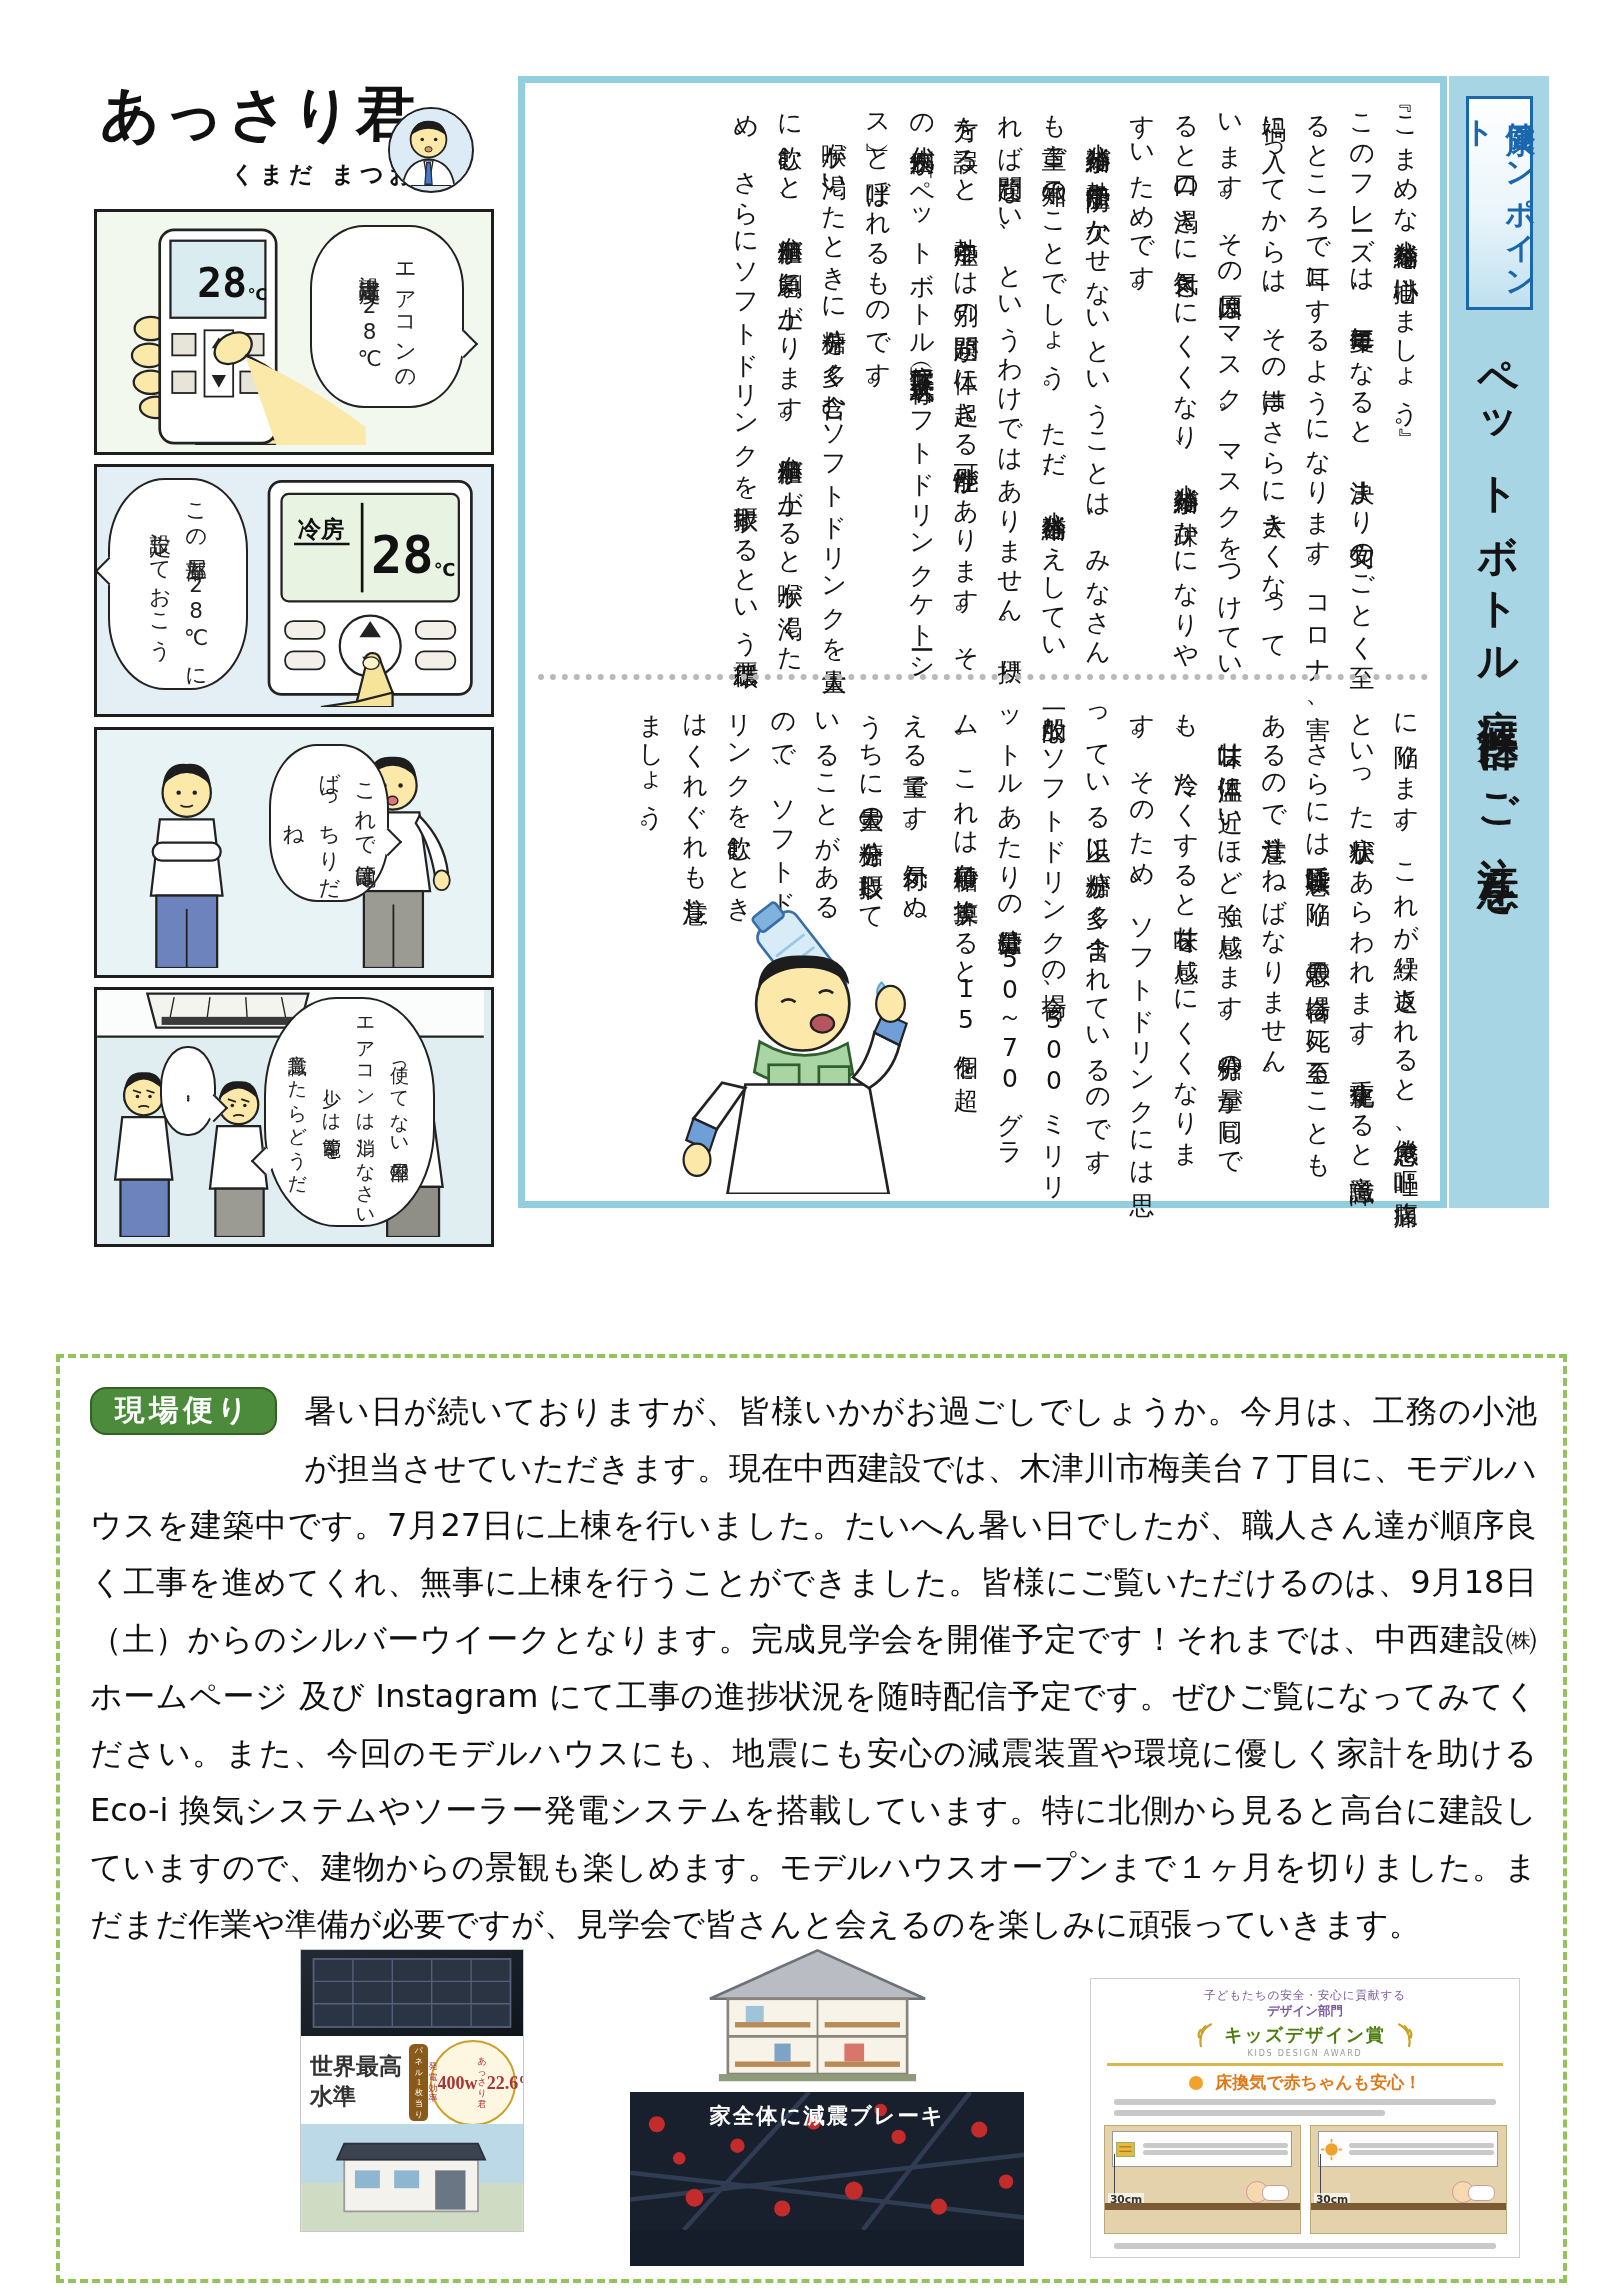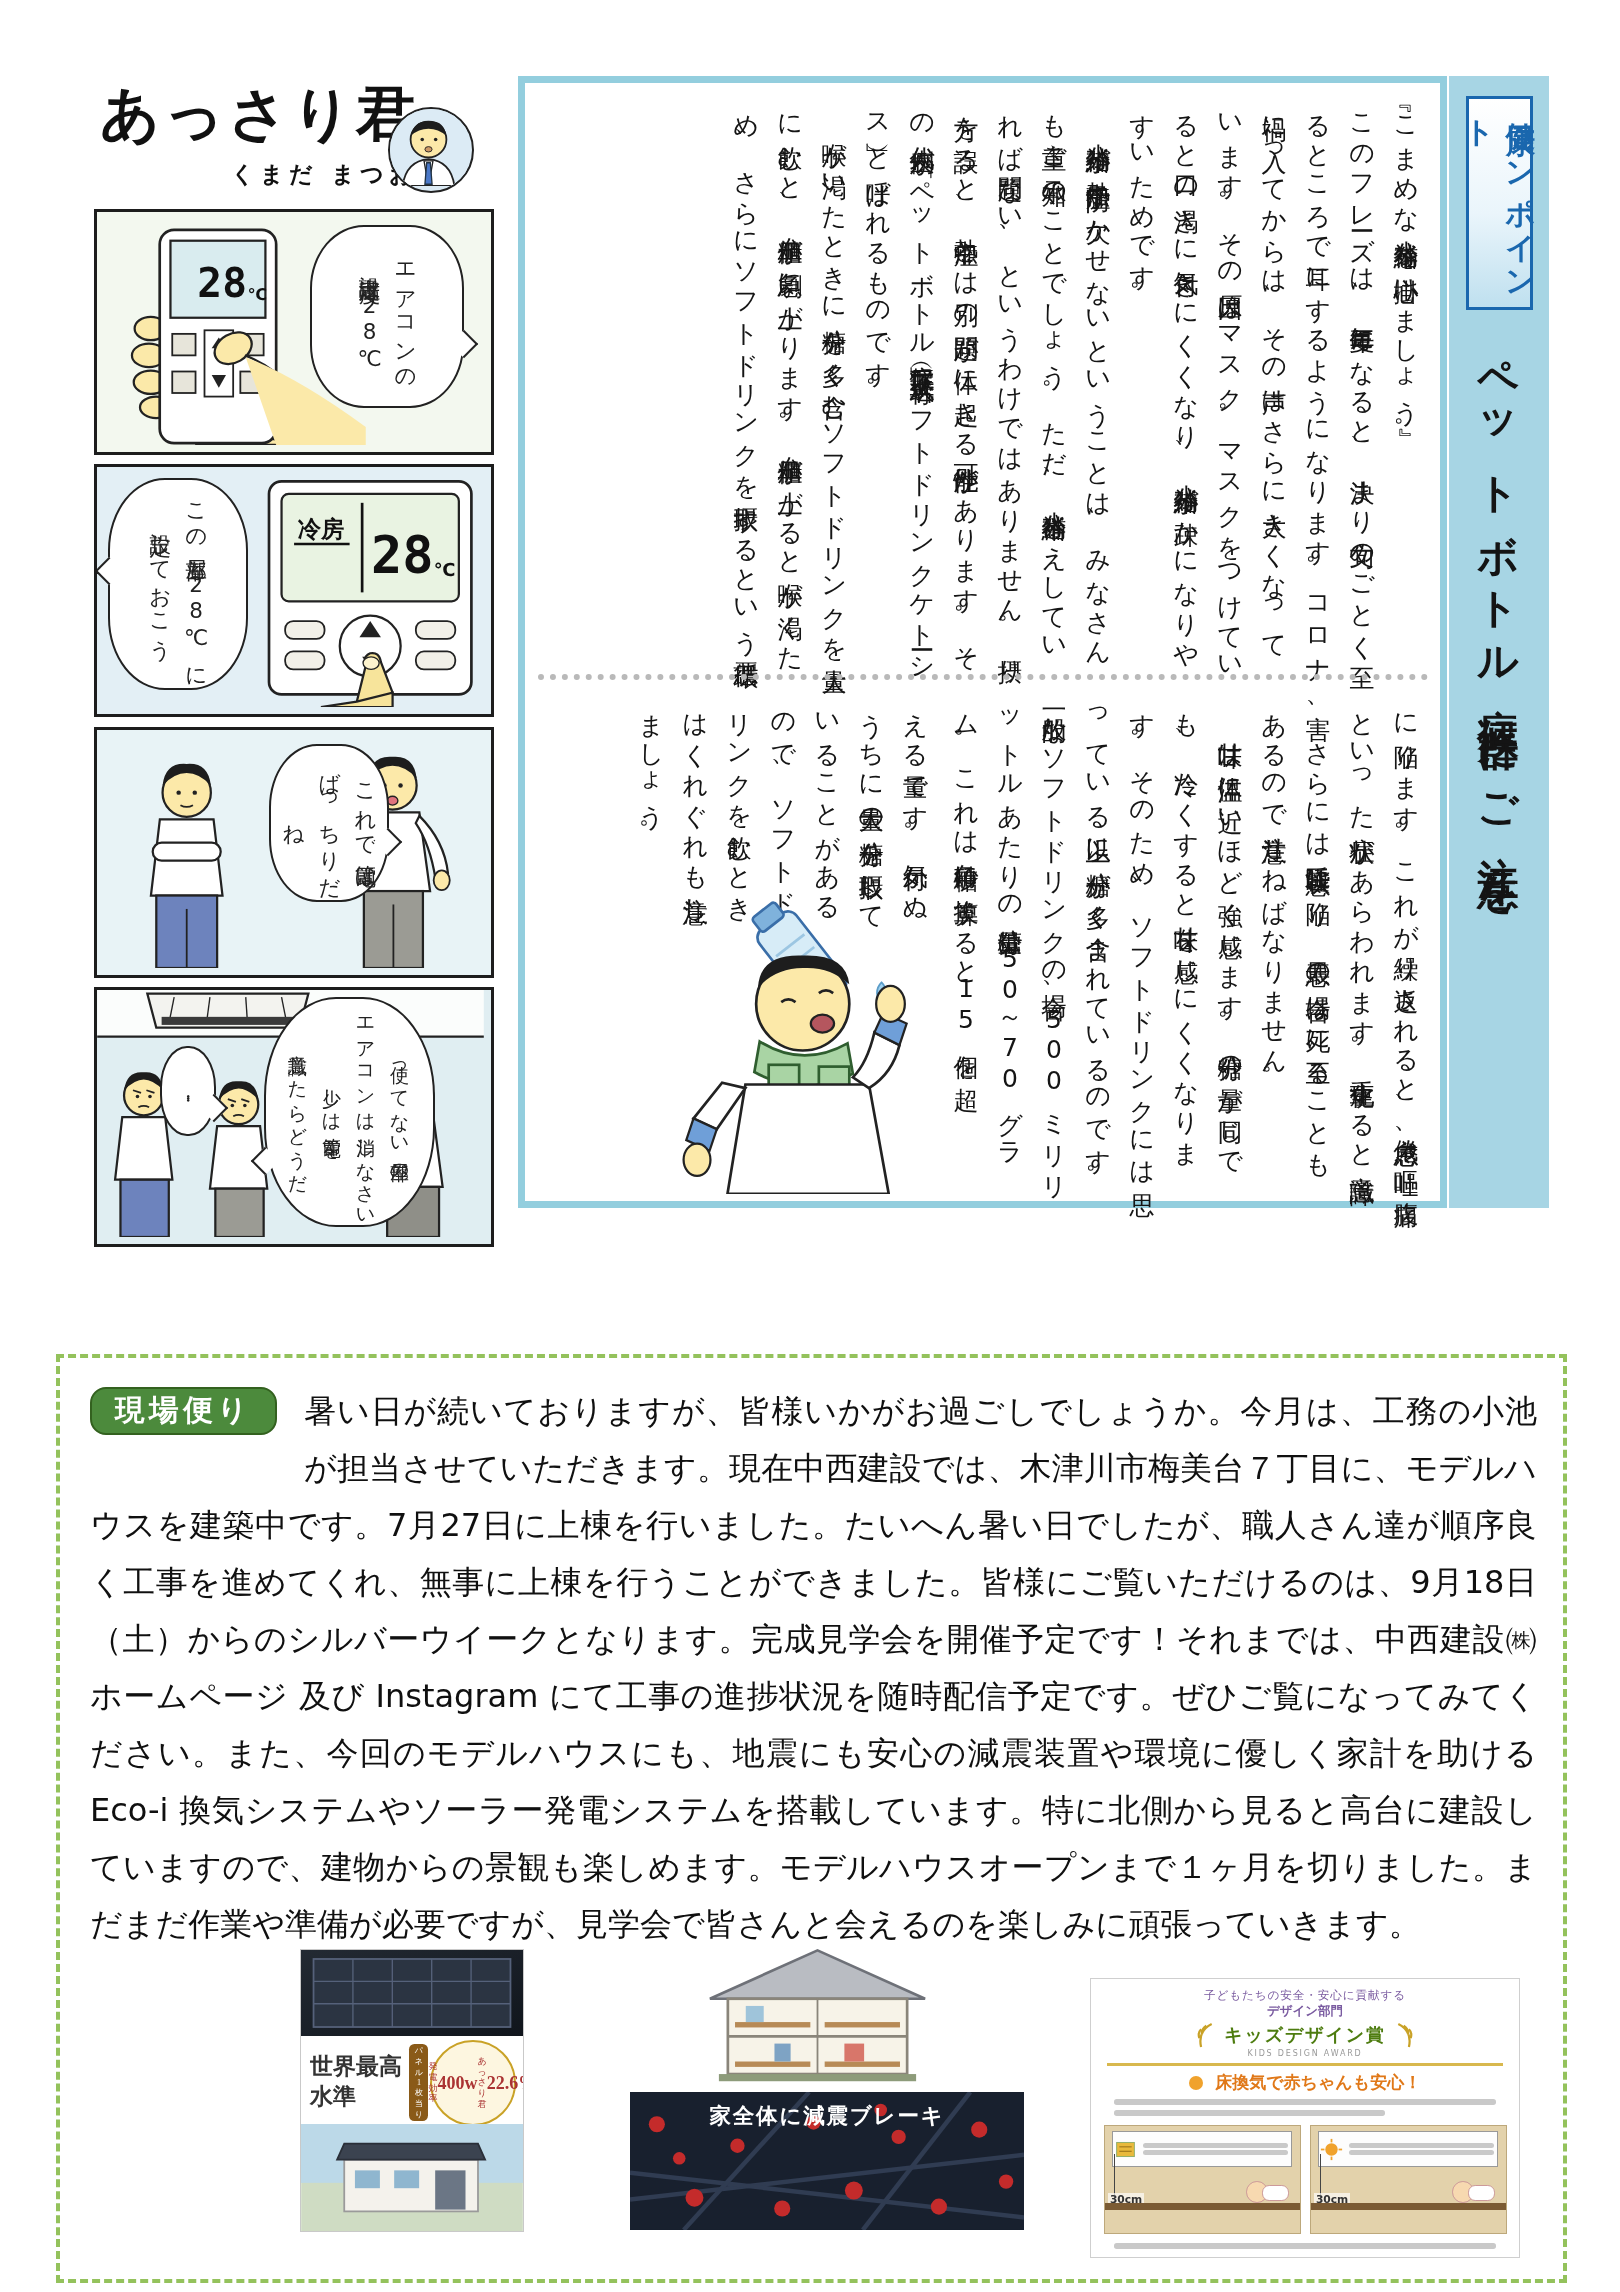--- a/index.html
+++ b/index.html
@@ -52,21 +52,21 @@
   .solar{left:296px;top:1945px;width:222px;height:281px;border:0.9px solid #c9c9c9;background:#fff;}
   .solar-top{position:absolute;top:0;left:0;right:0;height:86px;background:linear-gradient(160deg,#232a33,#10151c);}
   .solar-mid{position:absolute;top:86px;left:0;right:0;height:88px;background:#fff;}
   .solar-world{position:absolute;left:9px;top:16px;font-size:23px;font-weight:700;color:#333;white-space:pre-line;line-height:30px;}
   .solar-badge{position:absolute;right:7.2px;top:3.6px;width:82px;height:82px;border-radius:50%;background:#fdf6e0;border:2.7px solid #c9a227;
     display:flex;flex-direction:row;align-items:center;justify-content:center;text-align:center;}
   .solar-badge .b1{font-size:8px;color:#fff;background:#8a5a18;padding:0.9px 5.4px;border-radius:5.4px;}
   .solar-badge .lbl{font-size:9px;color:#a33;line-height:10.7px;}
   .solar-badge .big{font-size:18px;font-weight:800;color:#a33;line-height:18px;}
   .solar-house{position:absolute;bottom:0;left:0;right:0;height:107px;background:linear-gradient(#bcd9e8 55%,#dfe9d8 55%);}
-  .seismic{left:625px;top:2089px;width:394px;height:138px;background:#151d2b;font-family:Liberation Mono, monospace;}
+  .seismic{left:625px;top:2089px;width:394px;height:174px;background:#151d2b;font-family:Liberation Mono, monospace;}
   .seismic .t1{position:absolute;top:9px;width:100%;text-align:center;color:#fff;font-size:21.5px;letter-spacing:1.8px;font-weight:600;}
   .seismic .t2{position:absolute;top:39px;width:100%;text-align:center;color:#fff;font-weight:800;}
   .seismic .num{font-size:66px;letter-spacing:1.8px;}
   .seismic .unit{font-size:34px;}
   .cutaway{left:688px;top:1939px;width:251px;height:142px;background:#fff;}
   .kids{left:1085px;top:1948px;width:428px;height:278px;border:0.9px solid #cfcfcf;background:#fff;}
   .kids .tagline{margin-top:9px;text-align:center;font-size:11.6px;color:#7a5ba0;letter-spacing:0.9px;}
   .kids .dept{text-align:center;font-size:12.5px;color:#7a5ba0;font-weight:700;}
   .kids .award-row{display:flex;align-items:center;justify-content:center;gap:7.2px;margin-top:1.8px;}
   .kids .award{font-size:18px;font-weight:700;color:#4d7c0f;letter-spacing:1.8px;}

